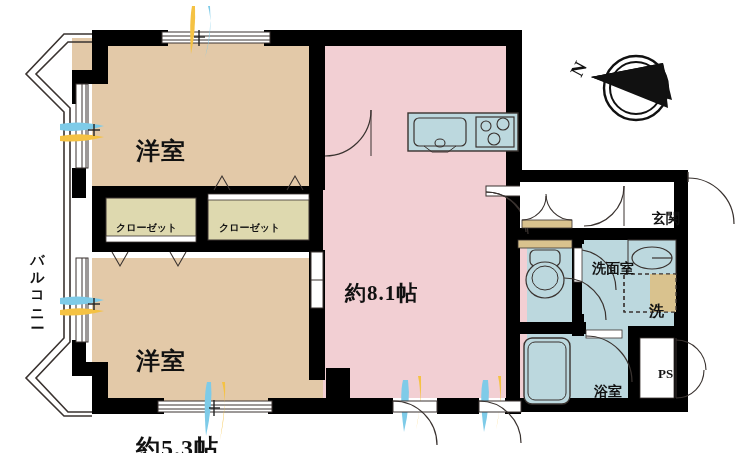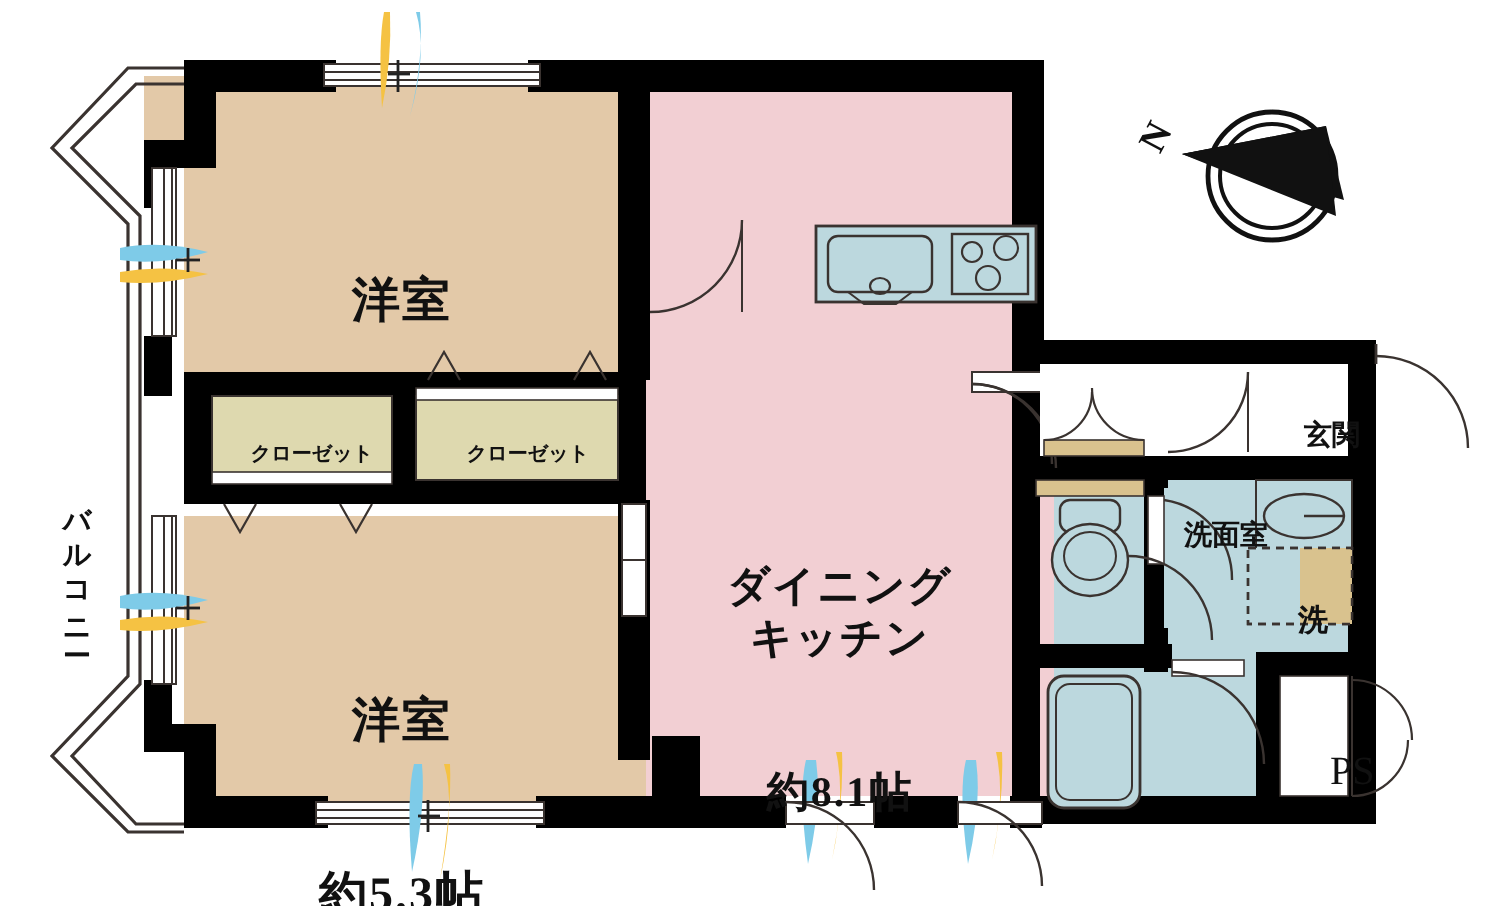--- a/index.html
+++ b/index.html
@@ -19,21 +19,20 @@
   }
   #plan svg {
     position: absolute;
     left: 0;
     top: 0;
   }
   .lbl {
     position: absolute;
     color: #111111;
     font-family: "Liberation Serif", "DejaVu Serif", serif;
-    text-align: center;
     line-height: 1.22;
     white-space: pre;
     pointer-events: none;
     font-weight: 600;
   }
   .lbl-room {
     font-size: 24px;
     letter-spacing: 1px;
   }
   .lbl-dk {
@@ -43,22 +42,22 @@
   .lbl-closet {
     font-size: 10px;
     letter-spacing: 0px;
     font-weight: 600;
   }
   .lbl-small {
     font-size: 14px;
     letter-spacing: 0px;
   }
   .lbl-ps {
-    font-size: 20px;
-    font-weight: 400;
+    font-size: 13px;
+    font-weight: 700;
   }
   .lbl-vert {
     writing-mode: vertical-rl;
     text-orientation: upright;
     font-size: 14px;
     letter-spacing: 3px;
     line-height: 1;
   }
   .lbl-wash {
     font-size: 15px;
@@ -352,22 +351,20 @@
   <div class="lbl lbl-room" style="left:136px; top:78px; width:130px;">
     <div>洋室</div>
   </div>
 
   <div class="lbl lbl-room" style="left:136px; top:288px; width:130px;">
     <div>洋室</div>
     <div>約5.3帖</div>
   </div>
 
   <div class="lbl lbl-dk" style="left:345px; top:230px; width:150px;">
-    <div>ダイニング
-キッチン</div>
     <div>約8.1帖</div>
   </div>
 
   <div class="lbl lbl-closet" style="left:106px; top:210px; width:90px;">
     <span>クローゼット</span>
   </div>
   <div class="lbl lbl-closet" style="left:209px; top:210px; width:100px;">
     <span>クローゼット</span>
   </div>
 
@@ -377,20 +374,23 @@
 
   <div class="lbl lbl-small" style="left:578px; top:243px; width:56px;">
     <span>洗面室</span>
   </div>
 
   <div class="lbl lbl-small" style="left:638px; top:193px; width:40px;">
     <span>玄関</span>
   </div>
 
 
+  <div class="lbl lbl-small" style="left:580px; top:366px; width:42px;">
+    <span>浴室</span>
+  </div>
 
   <div class="lbl lbl-wash" style="left:634px; top:284px; width:20px;">
     <span>洗</span>
   </div>
 
   <div class="lbl lbl-ps" style="left:645px; top:350px; width:26px;">
     <span>PS</span>
   </div>
 
   <div class="compass-n" style="left:572px; top:58px;">

